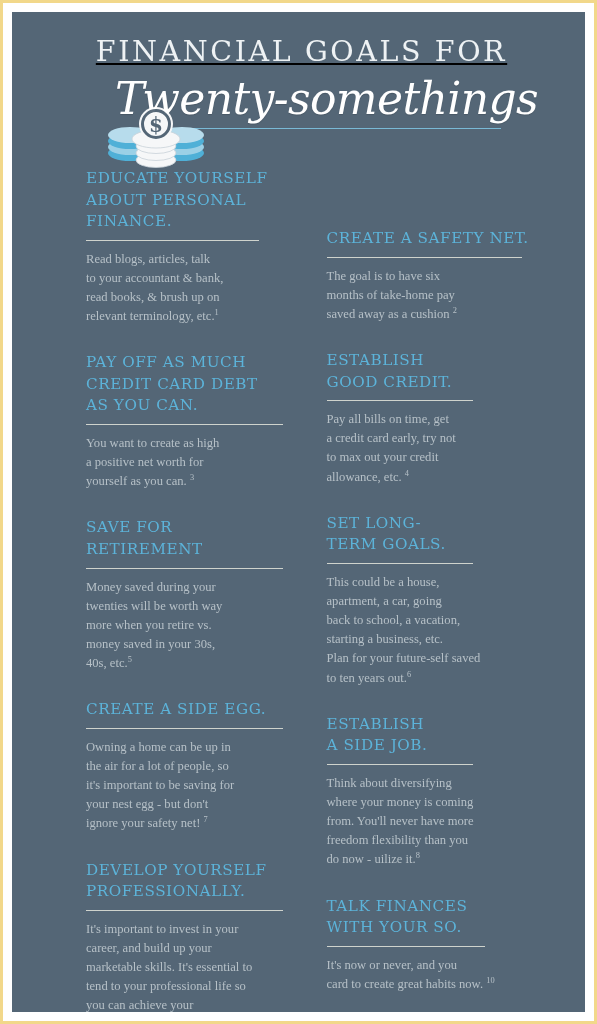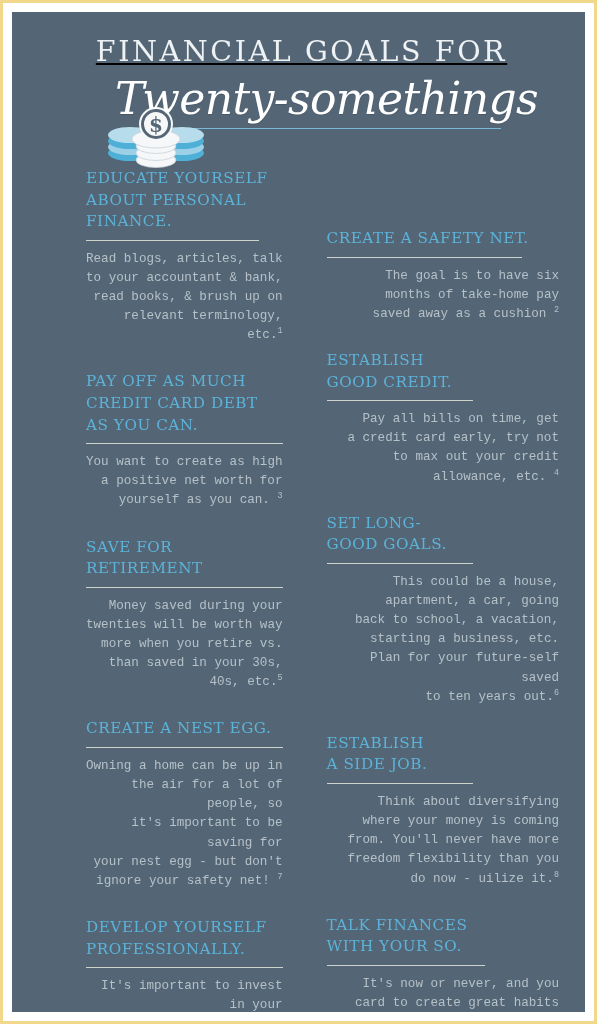--- a/index.html
+++ b/index.html
@@ -111,25 +111,24 @@
   }
 
   .rule {
     height: 1px;
     background: #cfd3cd;
     margin: 7px 0 9px 0;
   }
 
   .block p {
     color: #b6c0c7;
-    font-family: Liberation Mono, monospace;
+    font-family: Liberation Serif, serif;
     font-size: 12.6px;
     line-height: 1.52;
     white-space: pre-line;
-    text-align: right;
   }
 
   .block p sup {
     font-size: 8.4px;
     vertical-align: super;
     line-height: 0;
   }
 
   
   .rule.w-full { width: 100%; }
@@ -204,26 +203,26 @@
 a positive net worth for
 yourself as you can. </span><sup>3</sup></p>
         </div>
 
         <div class="block">
           <h2>SAVE FOR RETIREMENT</h2>
           <div class="rule w-full"></div>
           <p><span>Money saved during your
 twenties will be worth way
 more when you retire vs.
-than saved in your 30s,
+money saved in your 30s,
 40s, etc.</span><sup>5</sup></p>
         </div>
 
         <div class="block">
-          <h2>CREATE A NEST EGG.</h2>
+          <h2>CREATE A SIDE EGG.</h2>
           <div class="rule w-full"></div>
           <p><span>Owning a home can be up in
 the air for a lot of people, so
 it's important to be saving for
 your nest egg - but don't
 ignore your safety net! </span><sup>7</sup></p>
         </div>
 
         <div class="block">
           <h2>DEVELOP YOURSELF
@@ -255,21 +254,21 @@
 GOOD CREDIT.</h2>
           <div class="rule w-63"></div>
           <p><span>Pay all bills on time, get
 a credit card early, try not
 to max out your credit
 allowance, etc. </span><sup>4</sup></p>
         </div>
 
         <div class="block">
           <h2>SET LONG-
-GOOD GOALS.</h2>
+TERM GOALS.</h2>
           <div class="rule w-63"></div>
           <p><span>This could be a house,
 apartment, a car, going
 back to school, a vacation,
 starting a business, etc.
 Plan for your future-self saved
 to ten years out.</span><sup>6</sup></p>
         </div>
 
         <div class="block">

